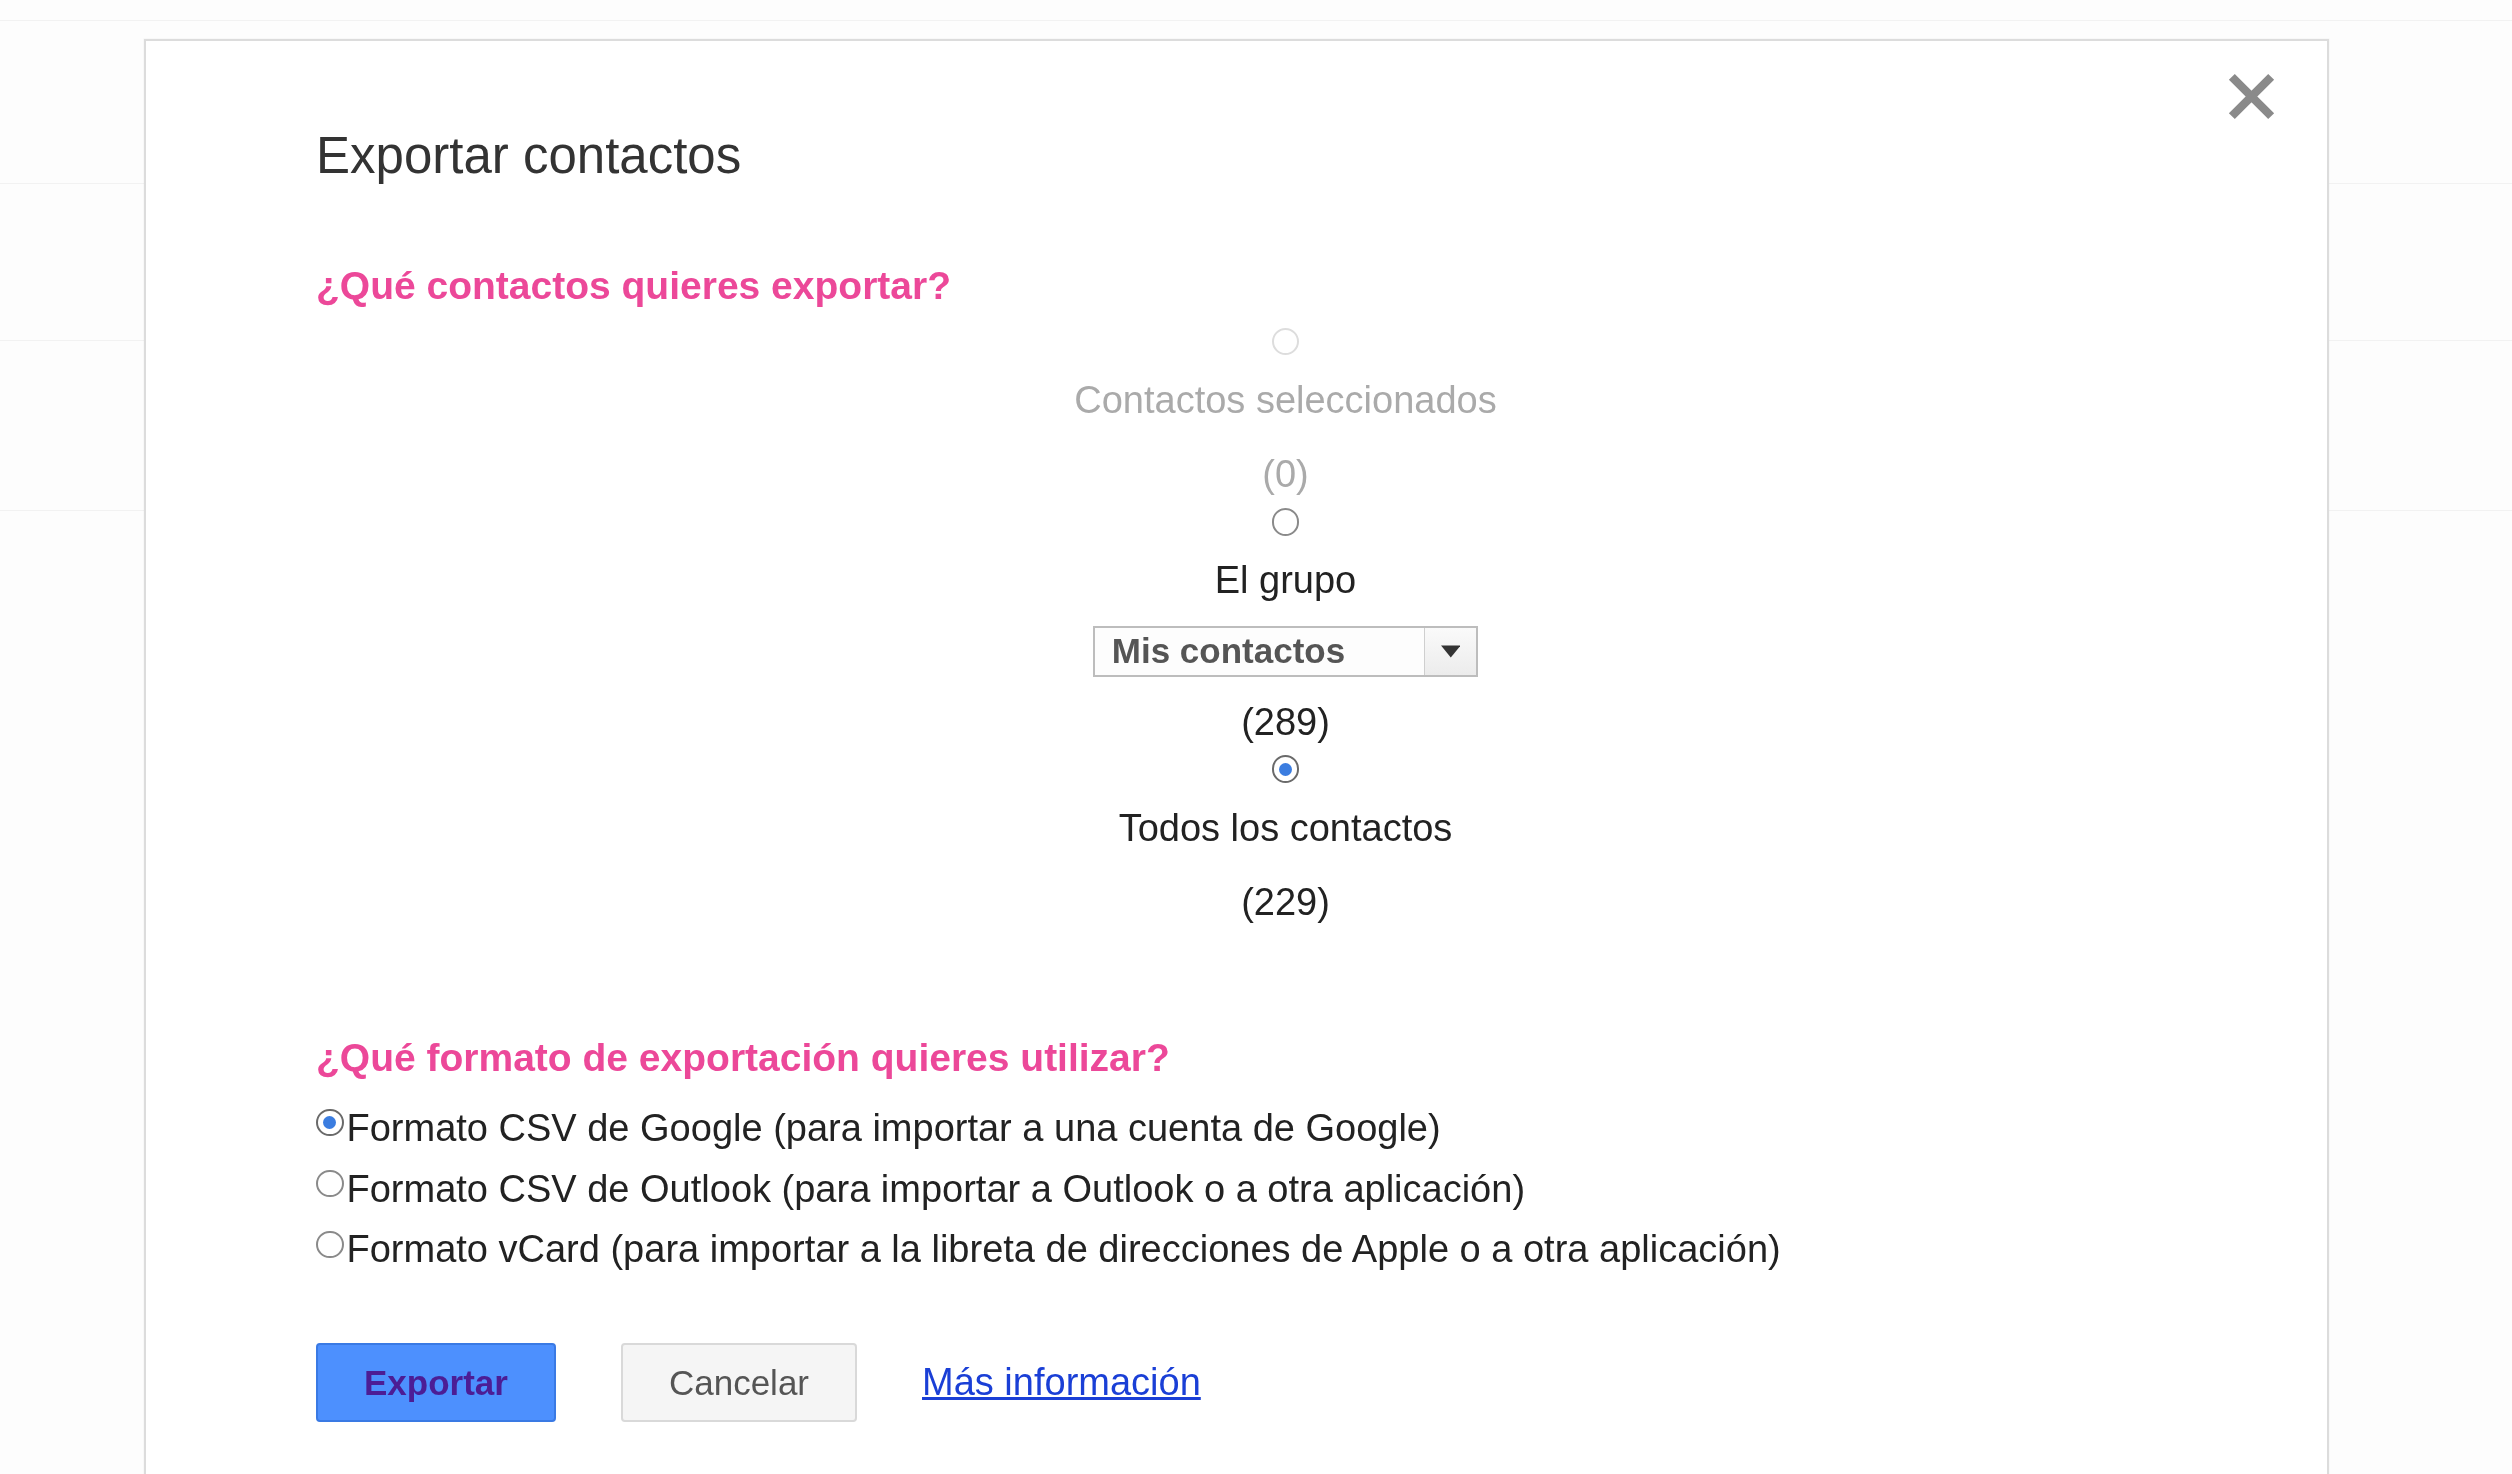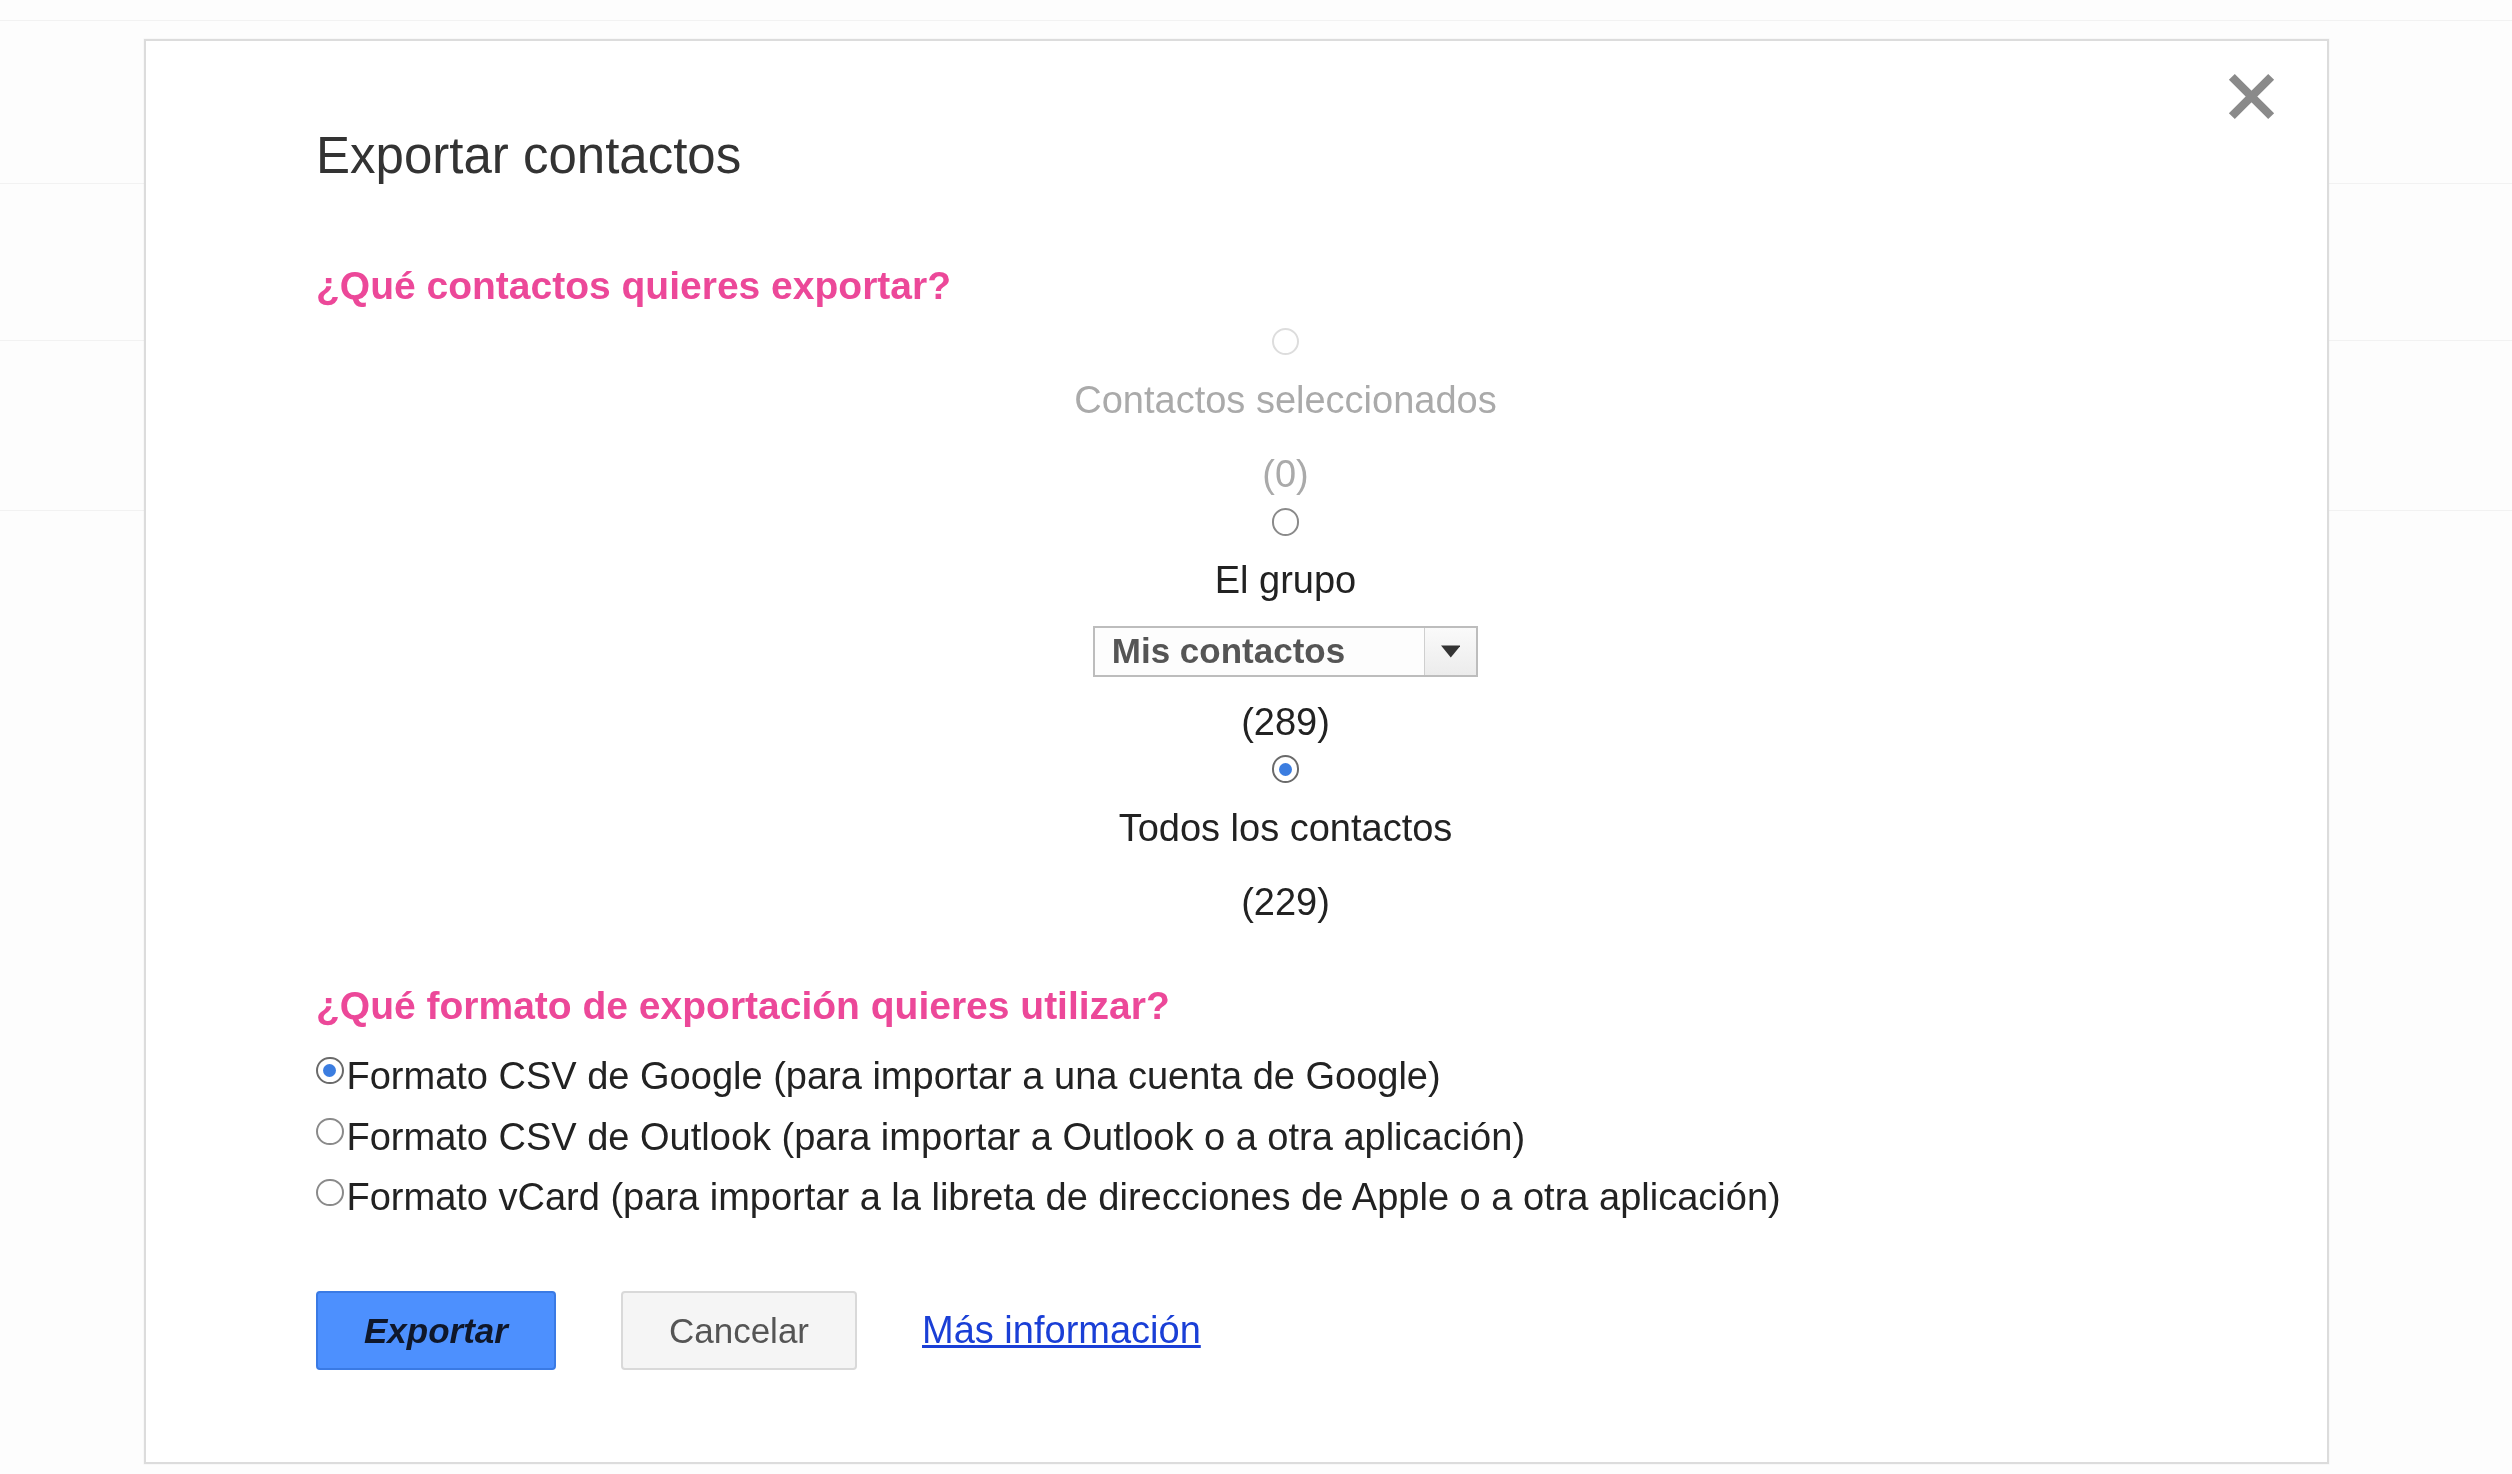--- a/index.html
+++ b/index.html
@@ -123,21 +123,21 @@
     height: 100%;
     border-left: 1.3px solid #cfcfcf;
     background: linear-gradient(#fafafa, #ececec);
     display: inline-flex;
     align-items: center;
     justify-content: center;
   }
   .select-wrap .sel-arrow svg { width: 19.6px; height: 13px; }
 
   .format-block {
-    margin-top: 52px;
+    margin-top: 104px;
   }
   .format-row {
     display: flex;
     align-items: flex-start;
     gap: 3px;
     font-size: 38px;
     color: #222;
     line-height: 1.5;
     margin: 3.9px 0;
   }
@@ -156,24 +156,23 @@
     justify-content: center;
     height: 79px;
     padding: 0 46px;
     font-size: 35px;
     border-radius: 3.9px;
     cursor: pointer;
     border: 2px solid transparent;
   }
   .btn-primary {
     background: #4d90fe;
-    color: #0f172a;
+    color: #4c1d95;
     font-weight: 700;
     border-color: #3a7ae4;
-    font-style: italic;
   }
   .btn-secondary {
     background: #f5f5f5;
     color: #555;
     border-color: #d9d9d9;
   }
   .link {
     font-size: 38px;
     color: #1a3fd6;
     text-decoration: underline;

